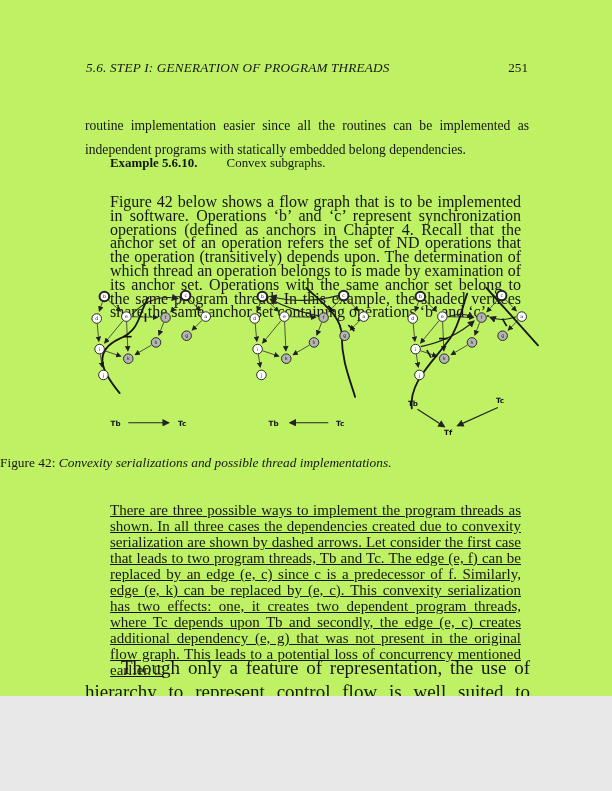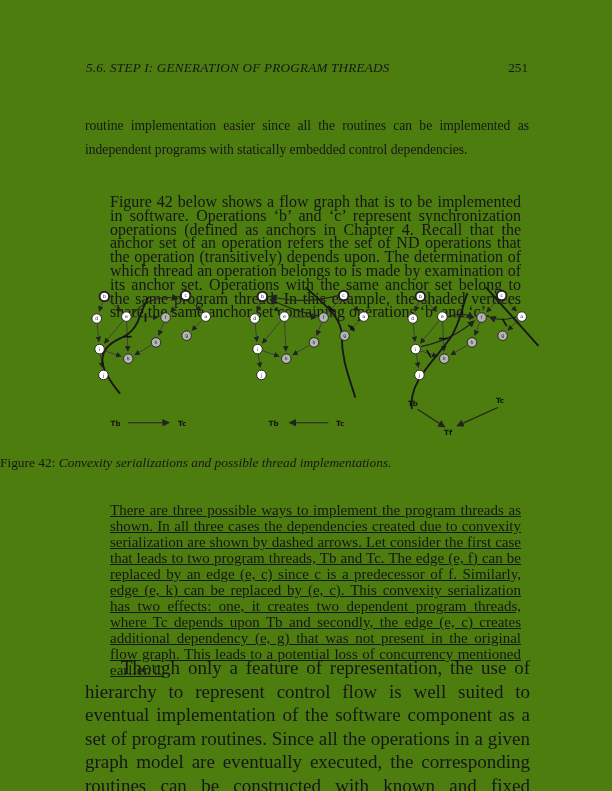--- a/index.html
+++ b/index.html
@@ -1,16 +1,16 @@
 <!DOCTYPE html>
 <html><head>
 <meta charset="utf-8">
 <style>
   html,body{margin:0;padding:0;background:#e8e8e8;}
-  .page{position:relative;width:612px;height:791px;background:#4d7c0f;
+  .page{position:relative;width:612px;height:696px;background:#bef264;
         font-family:"Liberation Serif",serif;color:#161616;overflow:hidden;}
   .header{position:absolute;top:60px;left:86px;width:442px;display:flex;
           justify-content:space-between;font-size:13.2px;}
   .header .sec{font-style:italic;letter-spacing:.2px;}
   .p1{position:absolute;top:100px;left:85px;width:444px;font-size:13.6px;
       line-height:24.5px;text-align:justify;}
   .exhead{position:absolute;top:156px;left:110px;width:411px;font-size:12.9px;}
   .exhead b{margin-right:26px;}
   .exbody{position:absolute;top:179px;left:110px;width:411px;font-size:16px;
           line-height:13.8px;text-align:justify;}
@@ -44,22 +44,26 @@
   </defs>
 </svg>
 
 <div class="page">
 
   <div class="header">
     <span class="sec">5.6.   STEP I: GENERATION OF PROGRAM THREADS</span>
     <span class="num">251</span>
   </div>
 
-  <p class="p1">routine implementation easier since all the routines can be implemented as independent programs with statically embedded control dependencies.</p>
-
+  <p class="p1">routine implementation easier since all the routines can be implemented as independent programs with statically embedded belong dependencies.</p>
+
+  <div class="exhead">
+    <b>Example 5.6.10.</b>
+    <span>Convex subgraphs.</span>
+  </div>
 
   <p class="exbody">Figure 42 below shows a flow graph that is to be implemented in software. Operations ‘b’ and ‘c’ represent synchronization operations (defined as anchors in Chapter 4. Recall that the anchor set of an operation refers the set of ND operations that the operation (transitively) depends upon. The determination of which thread an operation belongs to is made by examination of its anchor set. Operations with the same anchor set belong to the same program thread. In this example, the shaded vertices share the same anchor set containing operations ‘b’ and ‘c’.</p>
 
   <div class="figure-row">
       <svg viewBox="0 0 165 160" class="graph">
         <line x1="15.193136562823" y1="16.194732381883874" x2="11.792425312000818" y2="25.97177722799765" class="edge" marker-end="url(#ah)"></line>
         <line x1="21.061670216604693" y1="14.708481502117328" x2="33.72287330161093" y2="26.268710405818673" class="edge" marker-end="url(#ah)"></line>
         <line x1="9.513373897811821" y1="39.475988243326086" x2="11.206603976109005" y2="57.53710907849605" class="edge" marker-end="url(#ah)"></line>
         <line x1="36.50361010926395" y1="36.245616295893775" x2="17.40351164931935" y2="59.43859299725508" class="edge" marker-end="url(#ah)"></line>
         <line x1="45.49836479853678" y1="32.134106458500895" x2="72.50252712953407" y2="32.79274456413498" class="edge" marker-end="url(#ah)"></line>

